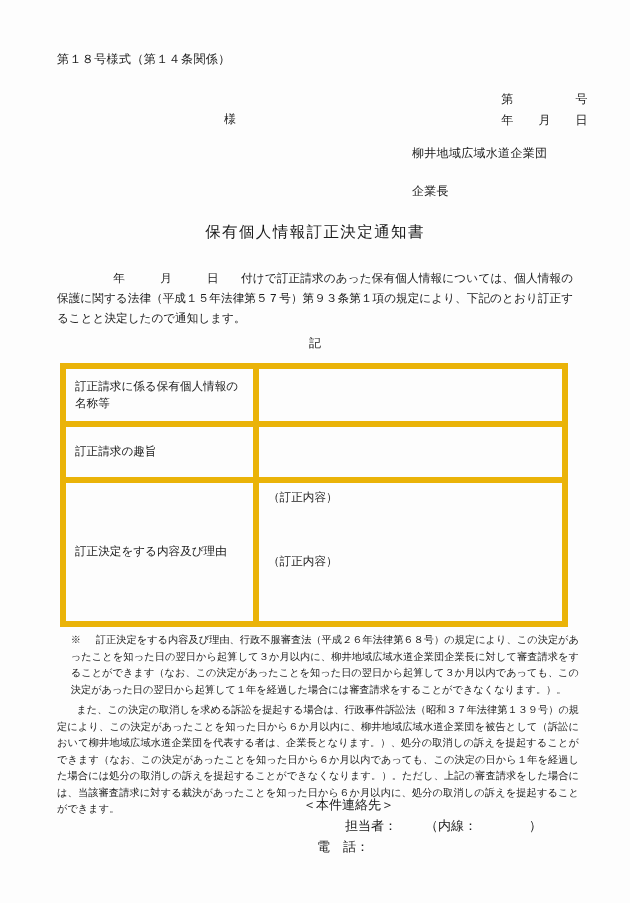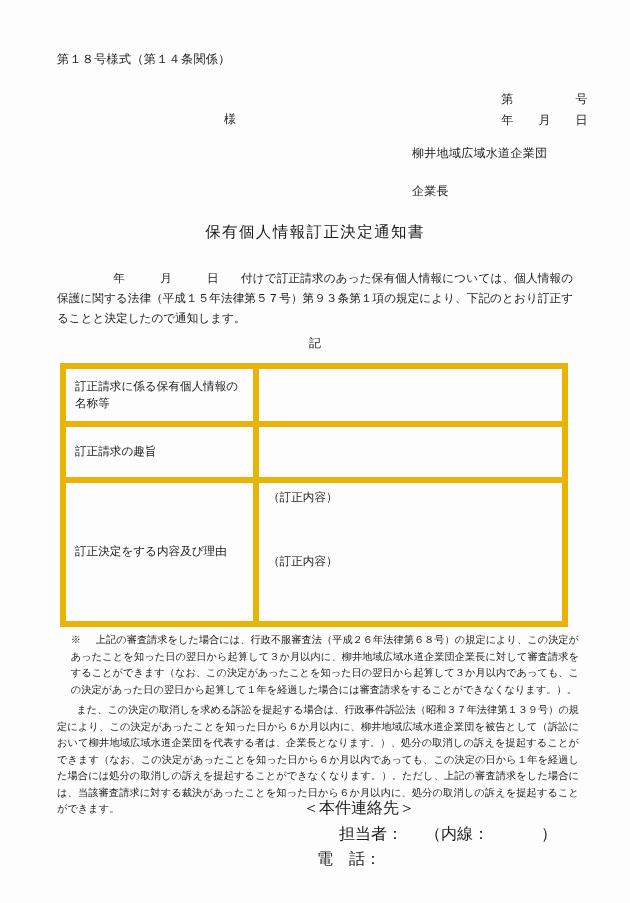--- a/index.html
+++ b/index.html
@@ -157,21 +157,21 @@
   .footnote p { margin: 0; }
   .footnote p.p1 { text-indent: 0; }
   .footnote p.p2 { text-indent: 1.9em; margin-top: 4px; }
   .fn-mark { display: inline-block; width: 2.45em; }
   .footnote .hang { padding-left: 1.35em; text-indent: -1.35em; }
 
   
   .contact {
     left: 303px;
     top: 795px;
-    font-size: 16px;
+    font-size: 13px;
     line-height: 1.6;
   }
   .contact .c-head { display: block; white-space: pre; }
   .contact .c-row {
     display: block;
     white-space: pre;
     padding-left: 14px;
   }
   .contact .c-ext { display: inline-block; width: 108px; text-align: center; }
 </style>
@@ -214,21 +214,21 @@
       <td class="lbl">訂正決定をする内容及び理由</td>
       <td class="val">
         <span class="sub-a">（訂正内容）</span>
         <span class="sub-b">（訂正内容）</span>
       </td>
     </tr>
   </tbody>
     </table>
 
   <div class="abs footnote">
-    <p class="p1 hang"><span class="fn-mark">※</span><span>上記の審査請求をした場合には、行政不服審査法（平成２６年法律第６８号）の規定により、この決定があったことを知った日の翌日から起算して３か月以内に、柳井地域広域水道企業団企業長に対して審査請求をすることができます（なお、この決定があったことを知った日の翌日から起算して３か月以内であっても、この決定があった日の翌日から起算して１年を経過した場合には審査請求をすることができなくなります。）。</span></p>
+    <p class="p1 hang"><span class="fn-mark">※</span><span>訂正決定をする内容及び理由、行政不服審査法（平成２６年法律第６８号）の規定により、この決定があったことを知った日の翌日から起算して３か月以内に、柳井地域広域水道企業団企業長に対して審査請求をすることができます（なお、この決定があったことを知った日の翌日から起算して３か月以内であっても、この決定があった日の翌日から起算して１年を経過した場合には審査請求をすることができなくなります。）。</span></p>
     <p class="p2">また、この決定の取消しを求める訴訟を提起する場合は、行政事件訴訟法（昭和３７年法律第１３９号）の規定により、この決定があったことを知った日から６か月以内に、柳井地域広域水道企業団を被告として（訴訟において柳井地域広域水道企業団を代表する者は、企業長となります。）、処分の取消しの訴えを提起することができます（なお、この決定があったことを知った日から６か月以内であっても、この決定の日から１年を経過した場合には処分の取消しの訴えを提起することができなくなります。）。ただし、上記の審査請求をした場合には、当該審査請求に対する裁決があったことを知った日から６か月以内に、処分の取消しの訴えを提起することができます。</p>
   </div>
 
   <div class="abs contact">
     <span class="c-head">＜本件連絡先＞</span>
     <span class="c-row"><span class="c-ext">担当者：</span><span>（内線：</span><span style="display:inline-block;width:52px"></span><span>）</span></span>
     <span class="c-row"><span>電　話：</span></span>
   </div>
 
 </div>

